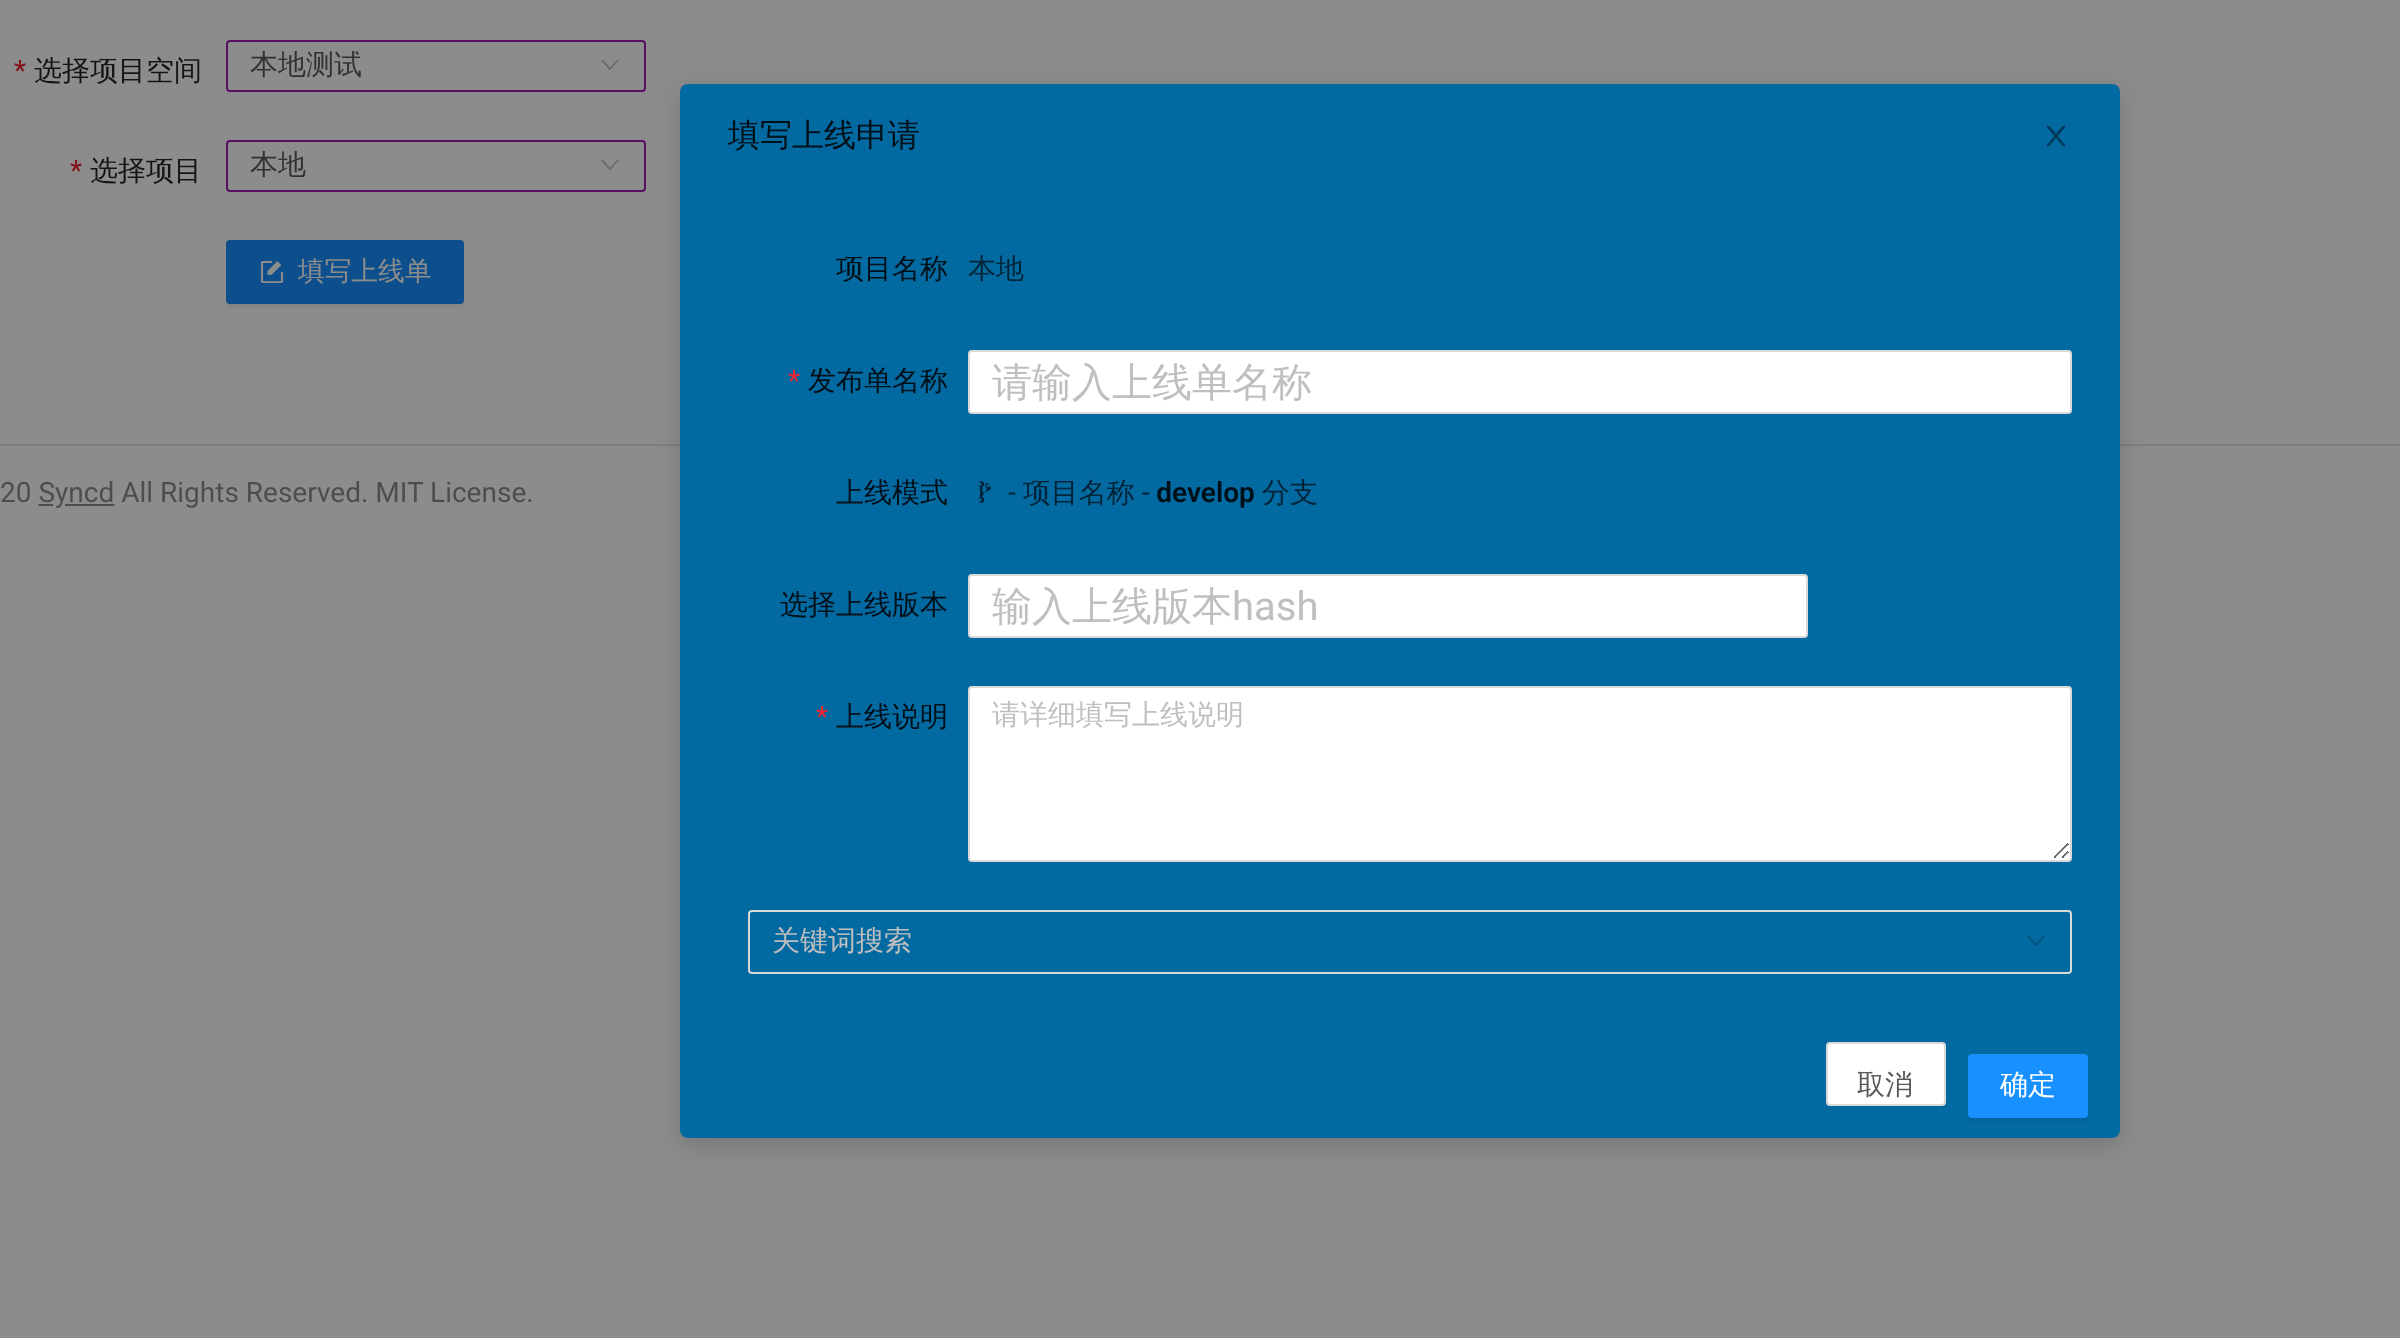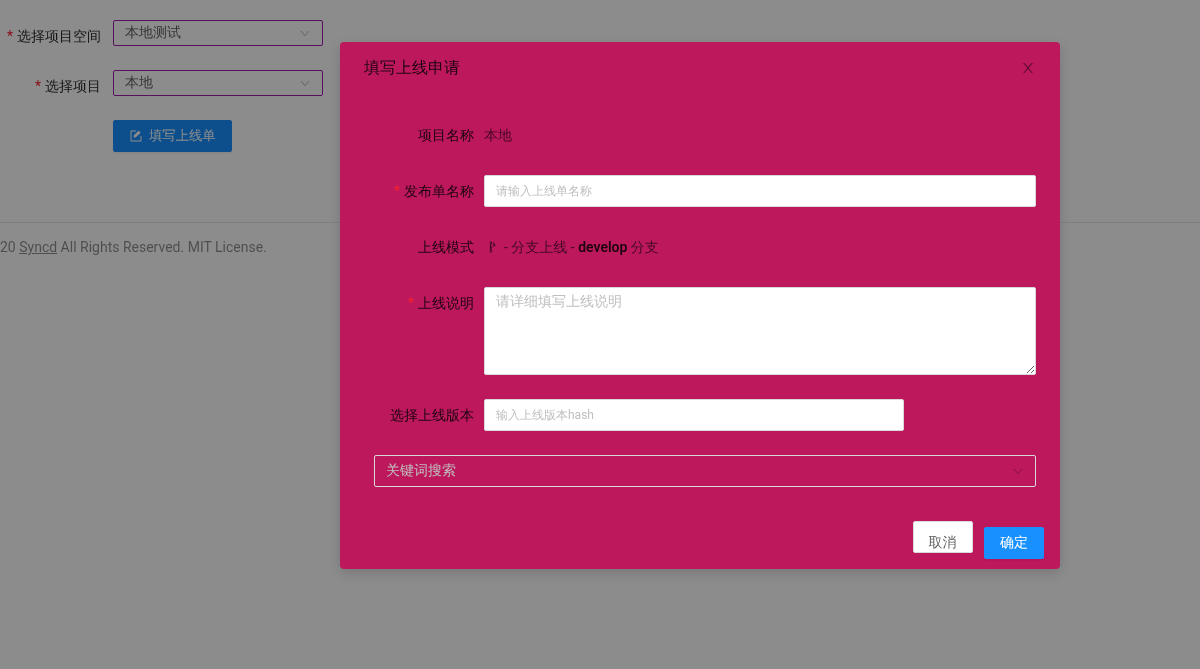--- a/index.html
+++ b/index.html
@@ -10,29 +10,29 @@
     .req::before { content: "*"; color: #f5222d; margin-right: 4px; }
     .select-box { width: 210px; height: 17px; border: 1px solid #a21caf; border-radius: 2px; display: flex; align-items: center; padding: 12px 11px; background: #fff; position: relative; color: rgba(0,0,0,.65); cursor: pointer; }
     .select-box .chev { position: absolute; right: 11px; color: rgba(0,0,0,.25); }
     .btn-primary { background: #1890ff; color: #fff; border: 1px solid #1890ff; height: 32px; padding: 0 15px; border-radius: 2px; display: inline-flex; align-items: center; gap: 6px; cursor: pointer; box-shadow: 0 2px 0 rgba(0,0,0,.045); }
     .btn-holder { margin-left: 113px; }
     .footer { position: absolute; left: 0; right: 0; top: 222px; border-top: 1px solid #e8e8e8; padding: 16px 0 0 0; color: rgba(0,0,0,.45); font-size: 14px; }
     .footer a { color: rgba(0,0,0,.45); text-decoration: underline; }
 
     .mask { position: absolute; inset: 0; background: rgba(0,0,0,.45); }
 
-    .modal { position: absolute; top: 42px; left: 340px; width: 720px; background: #be185d; border-radius: 4px; box-shadow: 0 4px 12px rgba(0,0,0,.15); z-index: 10; }
+    .modal { position: absolute; top: 42px; left: 340px; width: 720px; background: #0369a1; border-radius: 4px; box-shadow: 0 4px 12px rgba(0,0,0,.15); z-index: 10; }
     .modal-header { padding: 16px 24px; display: flex; align-items: center; justify-content: space-between; }
     .modal-title { font-size: 16px; font-weight: 500; color: rgba(0,0,0,.85); }
     .modal-close { color: rgba(0,0,0,.45); cursor: pointer; line-height: 1; font-size: 16px; }
     .modal-body { padding: 24px 24px 0 24px; }
     .mrow { display: flex; margin-bottom: 24px; }
     .mlabel { width: 120px; flex: 0 0 120px; text-align: right; padding-right: 10px; color: rgba(0,0,0,.85); line-height: 32px; }
     .mval { flex: 1; line-height: 32px; color: rgba(0,0,0,.65); }
-    .minput { flex: 1; height: 32px; border: 1px solid #d9d9d9; border-radius: 2px; padding: 4px 11px; font-size: 12px; color: rgba(0,0,0,.65); outline: none; font-family: inherit; }
+    .minput { flex: 1; height: 32px; border: 1px solid #d9d9d9; border-radius: 2px; padding: 4px 11px; font-size: 20px; color: rgba(0,0,0,.65); outline: none; font-family: inherit; }
     .minput::placeholder, .mtextarea::placeholder { color: #bfbfbf; }
     .mtextarea { flex: 1; min-height: 88px; border: 1px solid #d9d9d9; border-radius: 2px; padding: 5px 11px; font-size: 14px; resize: vertical; font-family: inherit; outline: none; }
     .mselect { flex: 1; height: 32px; border: 1px solid #d9d9d9; border-radius: 2px; display: flex; align-items: center; justify-content: space-between; padding: 0 11px; color: #bfbfbf; cursor: pointer; margin-left: 10px; }
     .mselect .chev { color: rgba(0,0,0,.25); }
     .modal-footer { padding: 10px 16px; text-align: right; }
     .btn { height: 32px; padding: 12px 15px; border-radius: 2px; cursor: pointer; font-size: 14px; }
     .btn-default { background: #fff; border: 1px solid #d9d9d9; color: rgba(0,0,0,.65); margin-right: 8px; }
     .bold { font-weight: 600; color: rgba(0,0,0,.85); }
     .modebox { display: inline-flex; align-items: center; gap: 6px; }
     svg { display: inline-block; vertical-align: -0.15em; }
@@ -104,31 +104,31 @@
     </div>
     <div class="mrow">
       <div class="mlabel">上线模式</div>
       <div class="mval modebox">
         <span>
           <svg width="14" height="14" viewBox="0 0 1024 1024" fill="currentColor">
               <path d="M740 161c-62 0-112 50-112 112 0 44 26 82 63 100-9 84-76 151-160 161v-213c38-18 64-56 64-100 0-62-50-112-112-112s-112 50-112 112c0 44 26 82 64 100v382c-38 18-64 56-64 100 0 62 50 112 112 112s112-50 112-112c0-44-26-81-63-100 10-129 113-232 243-242 37-18 63-56 63-100 0-62-50-112-112-112zM371 221c0-35 28-63 63-63s63 28 63 63-28 63-63 63-63-28-63-63zm126 582c0 35-28 63-63 63s-63-28-63-63 28-63 63-63 63 28 63 63zm243-467c-35 0-63-28-63-63s28-63 63-63 63 28 63 63-28 63-63 63z"></path>
             </svg>
         </span>
         <span>
-          <span> - 分支上线 - </span><span class="bold">develop</span><span> 分支</span>
+          <span> - 项目名称 - </span><span class="bold">develop</span><span> 分支</span>
         </span>
       </div>
     </div>
     <div class="mrow">
+      <div class="mlabel">选择上线版本</div>
+      <input class="minput" style="max-width: 420px;" placeholder="输入上线版本hash">
+    </div>
+    <div class="mrow">
       <div class="mlabel req">上线说明</div>
       <textarea class="mtextarea" placeholder="请详细填写上线说明" style=""></textarea>
-    </div>
-    <div class="mrow">
-      <div class="mlabel">选择上线版本</div>
-      <input class="minput" style="max-width: 420px;" placeholder="输入上线版本hash">
     </div>
     <div class="mrow">
       <div class="mselect">
         <span>关键词搜索</span>
         <span class="chev">
           <svg width="12" height="12" viewBox="0 0 1024 1024" fill="currentColor">
               <path d="M884 256h-75c-5 0-10 2-13 7L512 588 228 263c-3-5-8-7-13-7h-75c-7 0-11 8-7 13l347 403c14 16 38 16 52 0l347-403c4-5 0-13-7-13z"></path>
             </svg>
         </span>
       </div>

